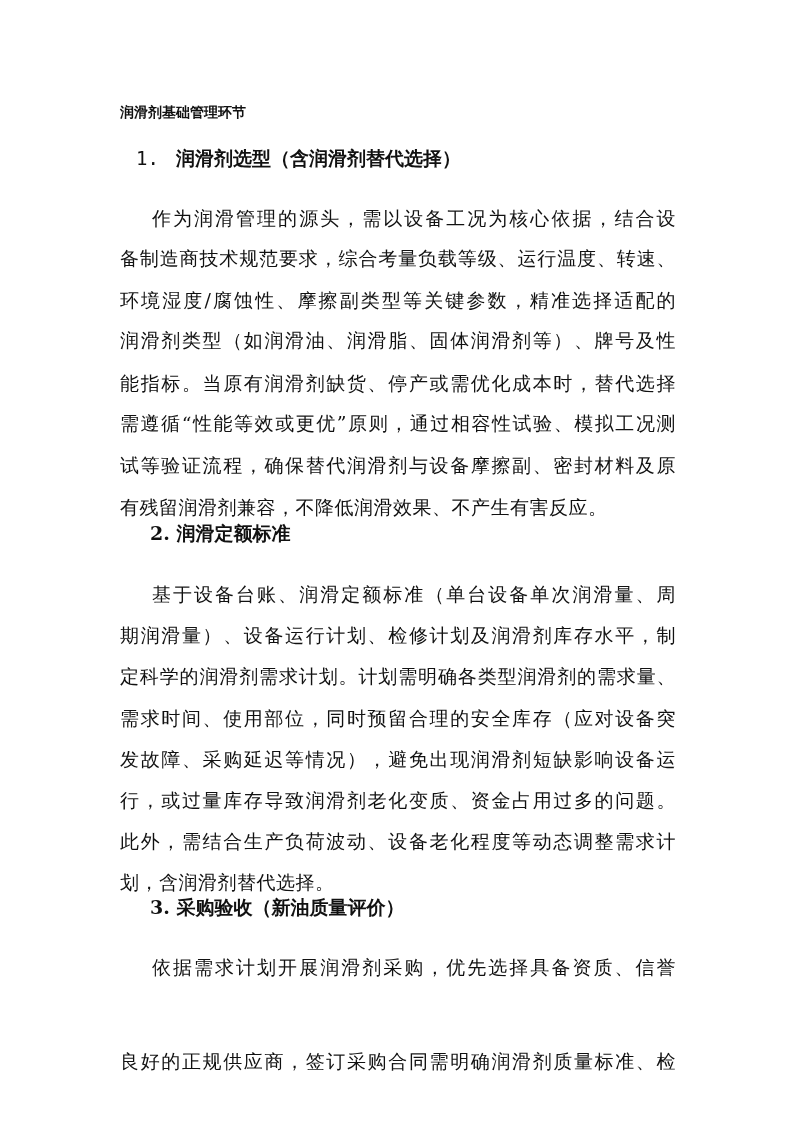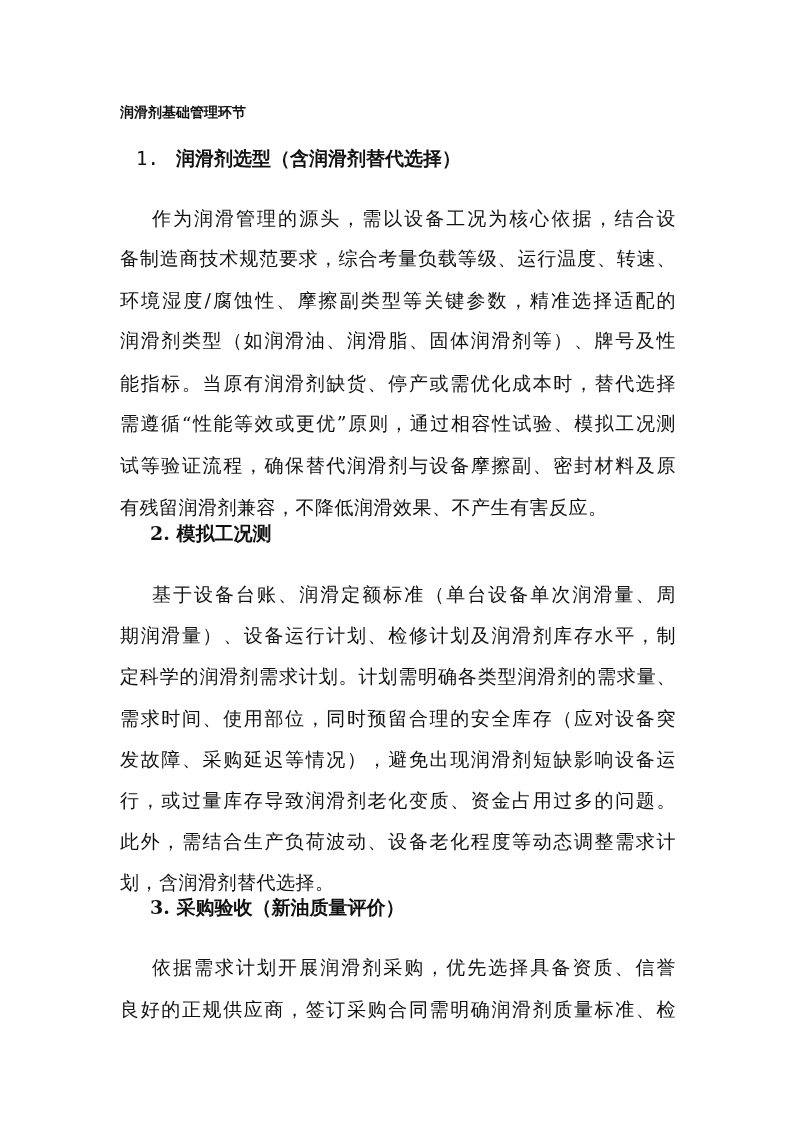--- a/index.html
+++ b/index.html
@@ -30,31 +30,31 @@
   <div class="line" style="top:227px">备制造商技术规范要求，综合考量负载等级、运行温度、转速、</div>
   <div class="line" style="top:269px">环境湿度/腐蚀性、摩擦副类型等关键参数，精准选择适配的</div>
   <div class="line" style="top:309px">润滑剂类型（如润滑油、润滑脂、固体润滑剂等）、牌号及性</div>
   <div class="line" style="top:352px">能指标。当原有润滑剂缺货、停产或需优化成本时，替代选择</div>
   <div class="line" style="top:392px">需遵循“性能等效或更优”原则，通过相容性试验、模拟工况测</div>
   <div class="line" style="top:434px">试等验证流程，确保替代润滑剂与设备摩擦副、密封材料及原</div>
   <div class="line last" style="top:476px">有残留润滑剂兼容，不降低润滑效果、不产生有害反应。</div>
 
   <div class="h2" style="top:521px">
     <span>2.</span>
-    <span>模拟工况测</span>
+    <span>润滑定额标准</span>
   </div>
   <div class="line indent" style="top:563px">基于设备台账、润滑定额标准（单台设备单次润滑量、周</div>
   <div class="line" style="top:604px">期润滑量）、设备运行计划、检修计划及润滑剂库存水平，制</div>
   <div class="line" style="top:645px">定科学的润滑剂需求计划。计划需明确各类型润滑剂的需求量、</div>
   <div class="line" style="top:687px">需求时间、使用部位，同时预留合理的安全库存（应对设备突</div>
   <div class="line" style="top:728px">发故障、采购延迟等情况），避免出现润滑剂短缺影响设备运</div>
   <div class="line" style="top:769px">行，或过量库存导致润滑剂老化变质、资金占用过多的问题。</div>
   <div class="line" style="top:810px">此外，需结合生产负荷波动、设备老化程度等动态调整需求计</div>
   <div class="line last" style="top:851px">划，含润滑剂替代选择。</div>
 
   <div class="h2" style="top:895px">
     <span>3.</span>
     <span>采购验收（新油质量评价）</span>
   </div>
   <div class="line indent" style="top:936px">依据需求计划开展润滑剂采购，优先选择具备资质、信誉</div>
-  <div class="line" style="top:978px">良好的正规供应商，签订采购合同需明确润滑剂质量标准、检</div>
+  <div class="line" style="top:1030px">良好的正规供应商，签订采购合同需明确润滑剂质量标准、检</div>
 
 </div>
 
 </body></html>

